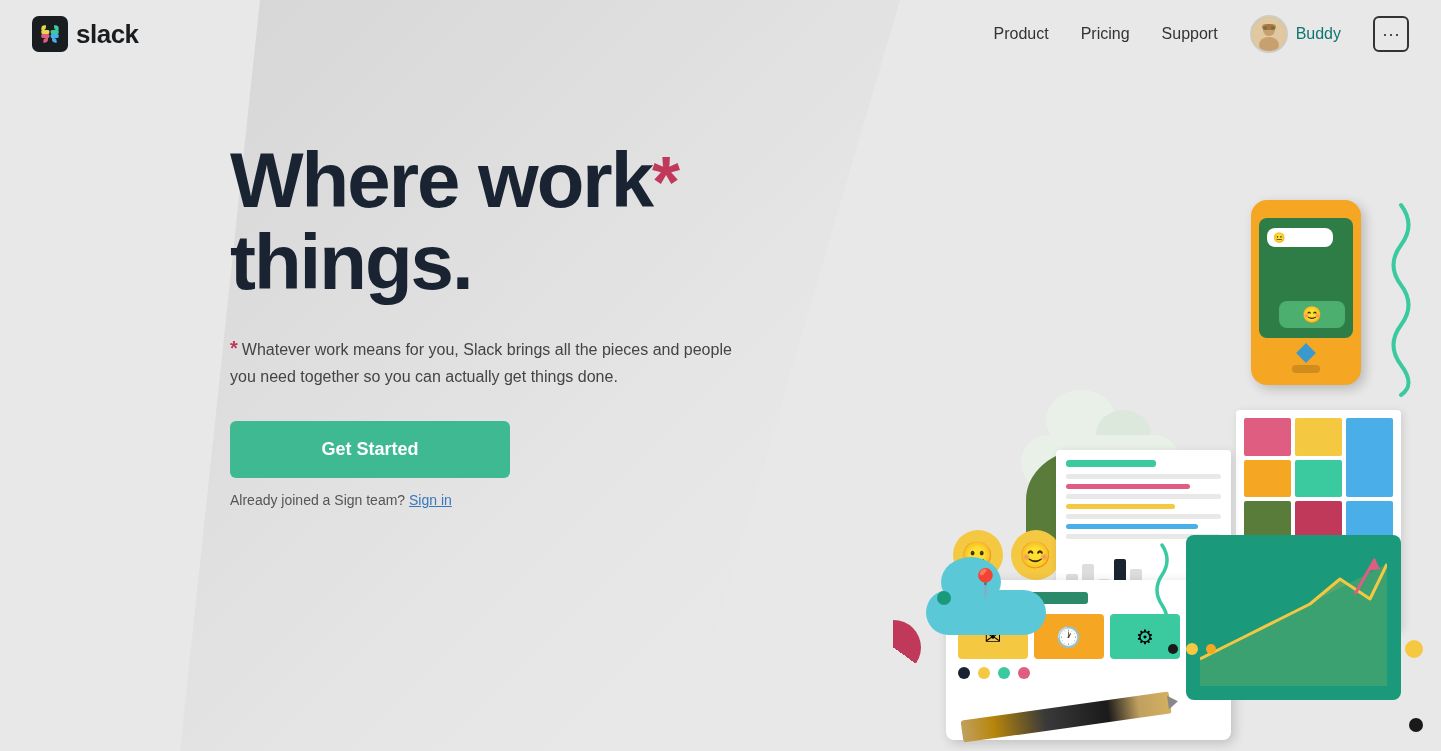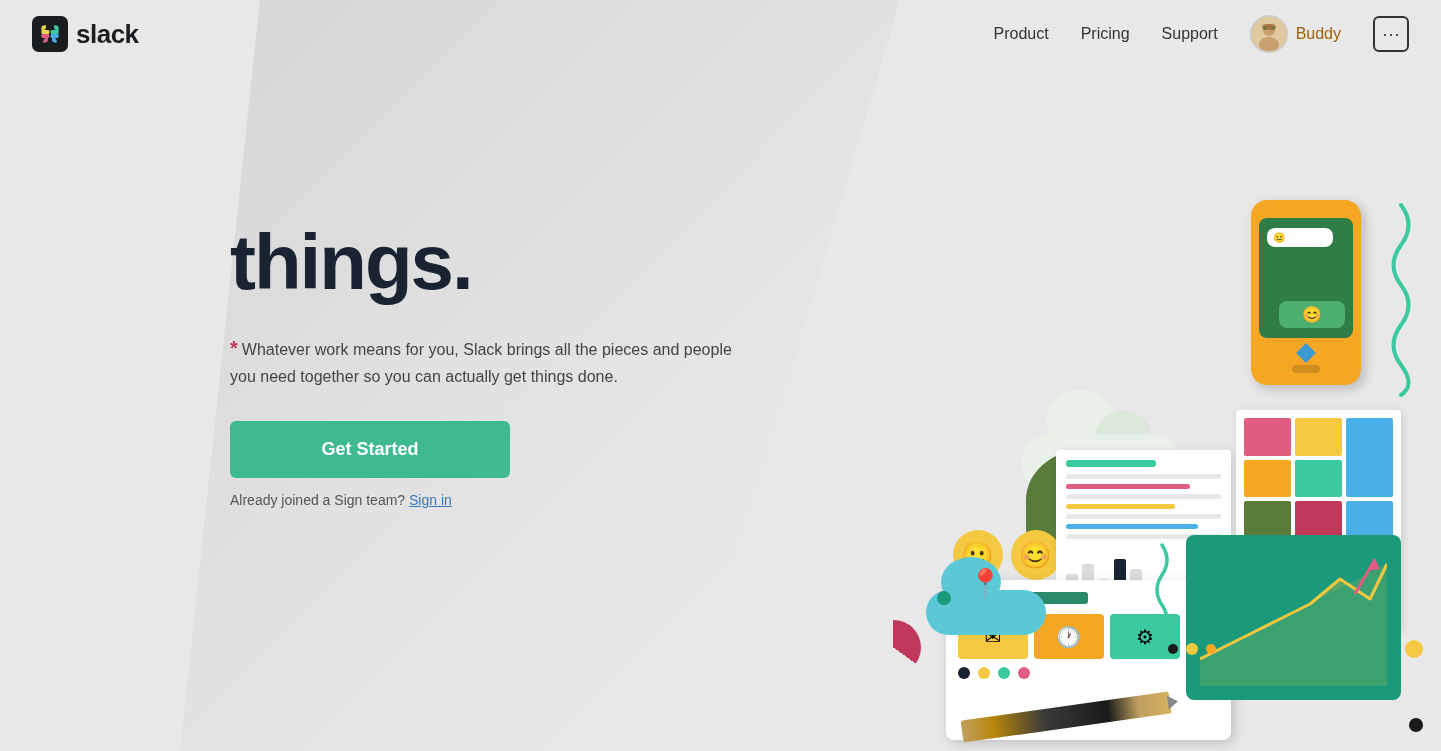--- a/index.html
+++ b/index.html
@@ -64,21 +64,21 @@
       background: #f0c040;
       display: flex;
       align-items: center;
       justify-content: center;
       font-size: 18px;
       overflow: hidden;
       border: 2px solid #ccc;
     }
     .buddy-label {
       font-size: 16px;
-      color: #a16207;
+      color: #0f766e;
     }
     .more-btn {
       width: 36px;
       height: 36px;
       border: 2px solid #333;
       border-radius: 6px;
       background: transparent;
       cursor: pointer;
       display: flex;
       align-items: center;
@@ -346,21 +346,21 @@
       <span class="buddy-label">Buddy</span>
     </div>
     <button class="more-btn">···</button>
   </div>
 </nav>
 
 <div class="hero-shadow"></div>
 
 <div class="hero-content">
   <h1 class="hero-headline">
-    <br>
+    <span>Where work<span class="asterisk-red">*</span></span><br>
     <span>things.</span>
   </h1>
   <p class="hero-subtext">
     <span class="asterisk-inline">*</span><span>Whatever work means for you, Slack brings all the pieces and people you need together so you can actually get things done.</span>
   </p>
   <a class="cta-btn" href="#">Get Started</a>
   <p class="signin-text">
     <span>Already joined a Sign team?</span>
     <a class="signin-link" href="#">Sign in</a>
   </p>

